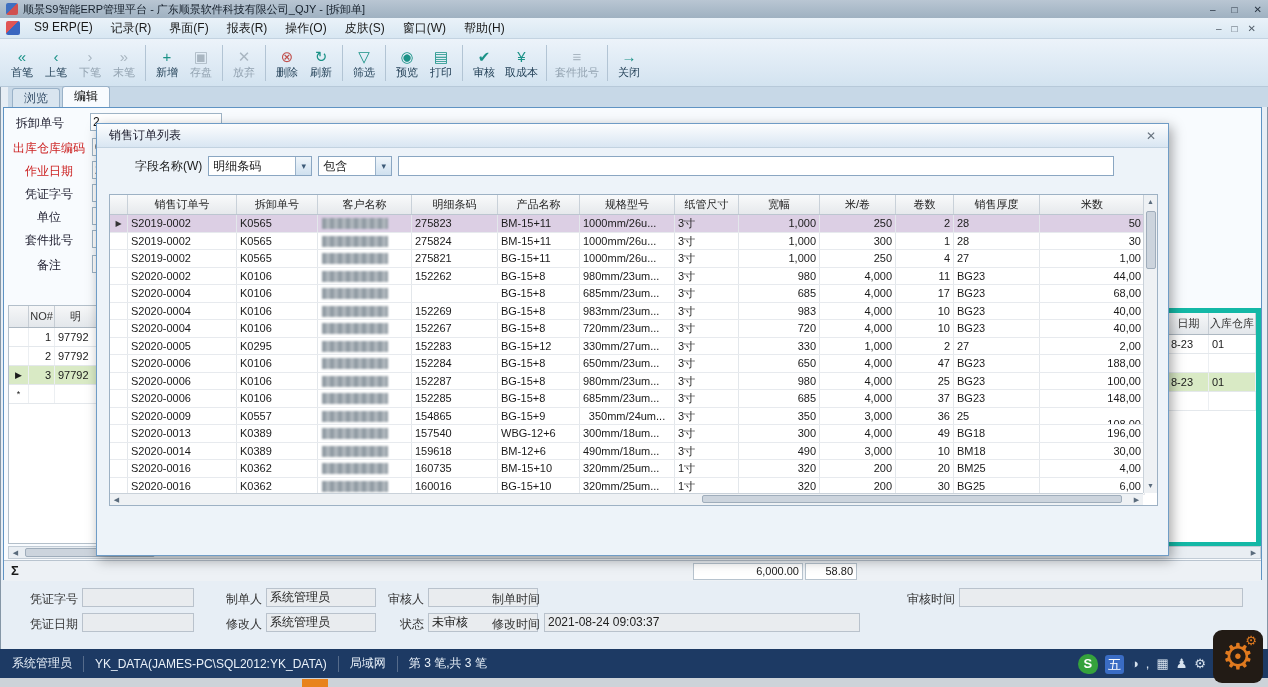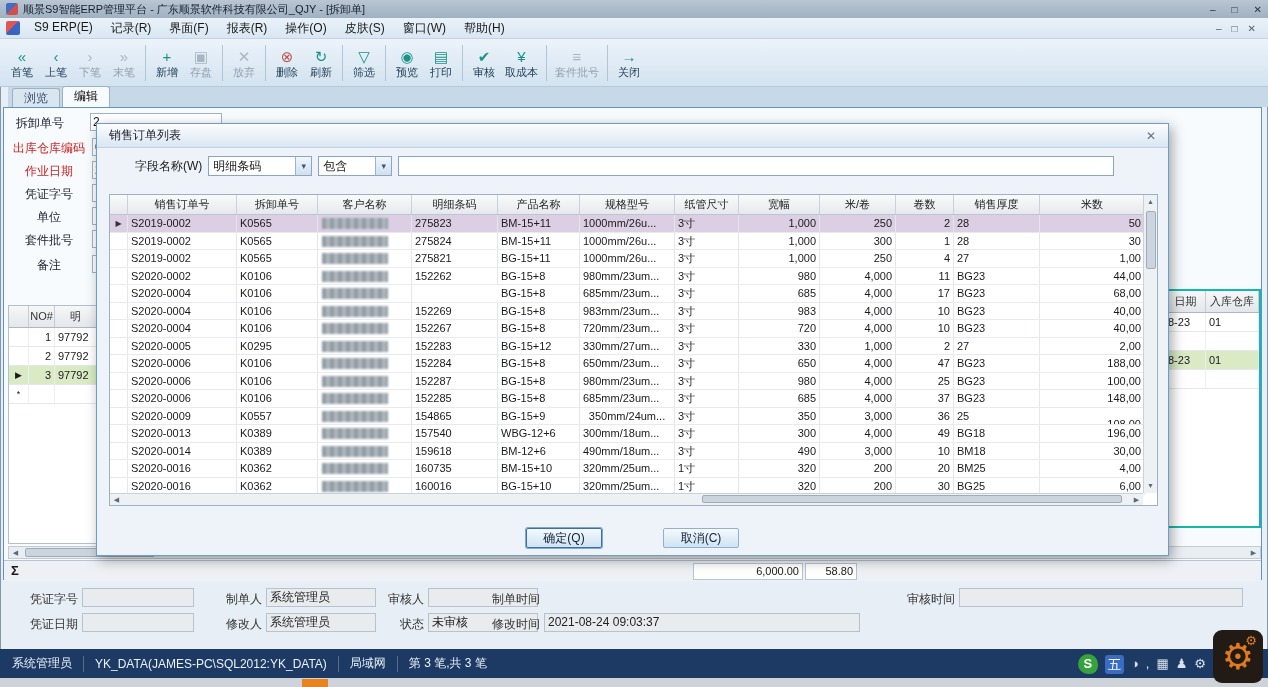--- a/index.html
+++ b/index.html
@@ -35,21 +35,21 @@
 .tab.active{background:#f8fbfe;color:#000;padding-bottom:3px}
 
 
 .edit-panel{position:absolute;left:3px;top:107px;width:1259px;height:473px;border:1px solid var(--accent-blue);background:#f8fbfe;z-index:1}
 .flabel{position:absolute;left:4px;width:82px;text-align:center;font-size:12px;color:#223;line-height:16px;white-space:nowrap}
 .flabel.req{color:var(--required-red)}
 .tinput{position:absolute;height:18px;border:1px solid #9fb4c6;background:#fff;font-size:12px;padding:0 2px;font-family:inherit;color:#111}
 
 
 .bgl{position:absolute;left:4px;top:197px;width:90px;height:239px;background:#fff;border:1px solid #b3bfca;overflow:hidden}
-.bgr{position:absolute;left:1160px;top:181px;width:97px;height:239px;background:#fff;border:2px solid #14b8a6;overflow:hidden}
+.bgr{position:absolute;left:1160px;top:200px;width:97px;height:239px;background:#fff;border:5px solid #14b8a6;overflow:hidden}
 .bgh{display:flex;height:22px;background:linear-gradient(#f6f7f8,#e3e7eb);border-bottom:1px solid #adb8c2;font-size:11px;color:#333}
 .bgh span{display:block;border-right:1px solid #c6cdd4;text-align:center;line-height:21px;overflow:hidden;white-space:nowrap}
 .bgh .ind{width:20px}.bgh .no{width:26px}.bgh .det{flex:1}
 .bgh .date{width:40px}.bgh .wh{flex:1}
 .bglr,.bgrr{display:flex;height:19px;border-bottom:1px solid #e4e8ec;font-size:11px;background:#fff}
 .bglr span,.bgrr span{display:block;line-height:18px;overflow:hidden;white-space:nowrap;border-right:1px solid #eceff2}
 .bglr .ind{width:20px;text-align:center;font-size:9px}
 .bglr .no{width:26px;text-align:right;padding-right:3px}
 .bglr .det{flex:1;padding-left:3px}
 .bgrr .date{width:40px;padding-left:2px}
@@ -623,24 +623,20 @@
         <span class="varr">▲</span>
         <span class="vthumb"></span>
         <span class="varr bot">▼</span>
       </div>
       <div class="dg-hscroll">
         <span class="harr">◀</span>
         <span class="dg-hthumb"></span>
         <span class="harr right">▶</span>
       </div>
     </div>
-    <div class="dlg-buttons">
-      <button class="btn primary">确定(Q)</button>
-      <button class="btn">取消(C)</button>
-    </div>
   </div>
 
   <span class="fl" style="left:8px;top:590px;width:70px">凭证字号</span>
   <span class="finput" style="left:82px;top:588px;width:112px"></span>
   <span class="fl" style="left:198px;top:590px;width:64px">制单人</span>
   <span class="finput" style="left:266px;top:588px;width:110px">系统管理员</span>
   <span class="fl" style="left:360px;top:590px;width:64px">审核人</span>
   <span class="finput" style="left:428px;top:588px;width:110px"></span>
   <span class="fl" style="left:484px;top:590px;width:56px">制单时间</span>
   <span class="fl" style="left:891px;top:590px;width:64px">审核时间</span>

